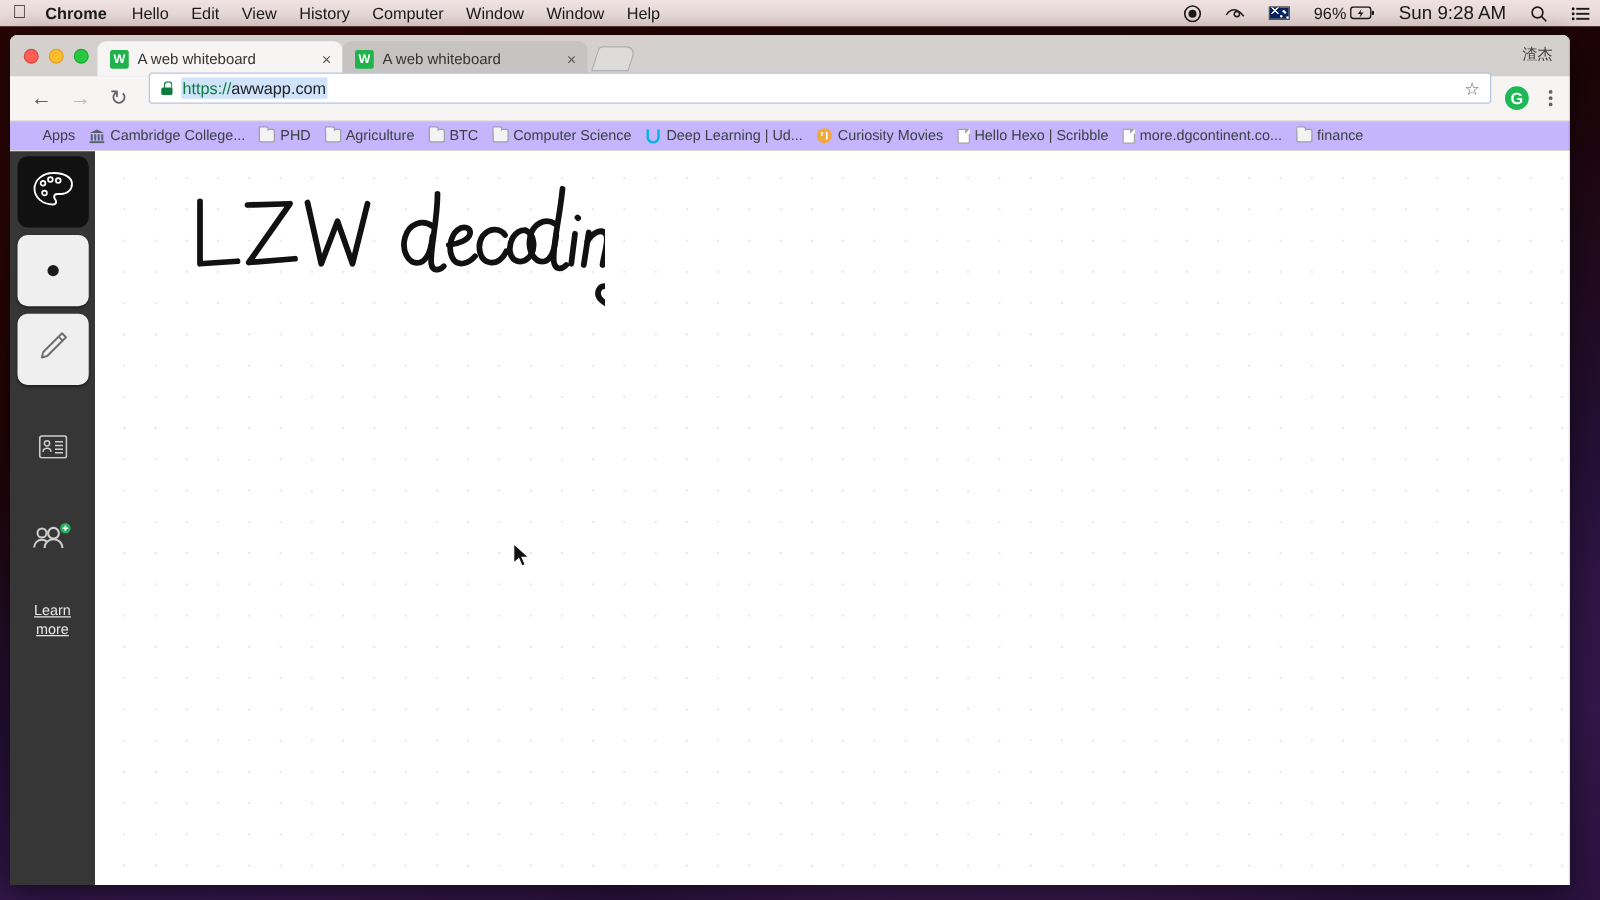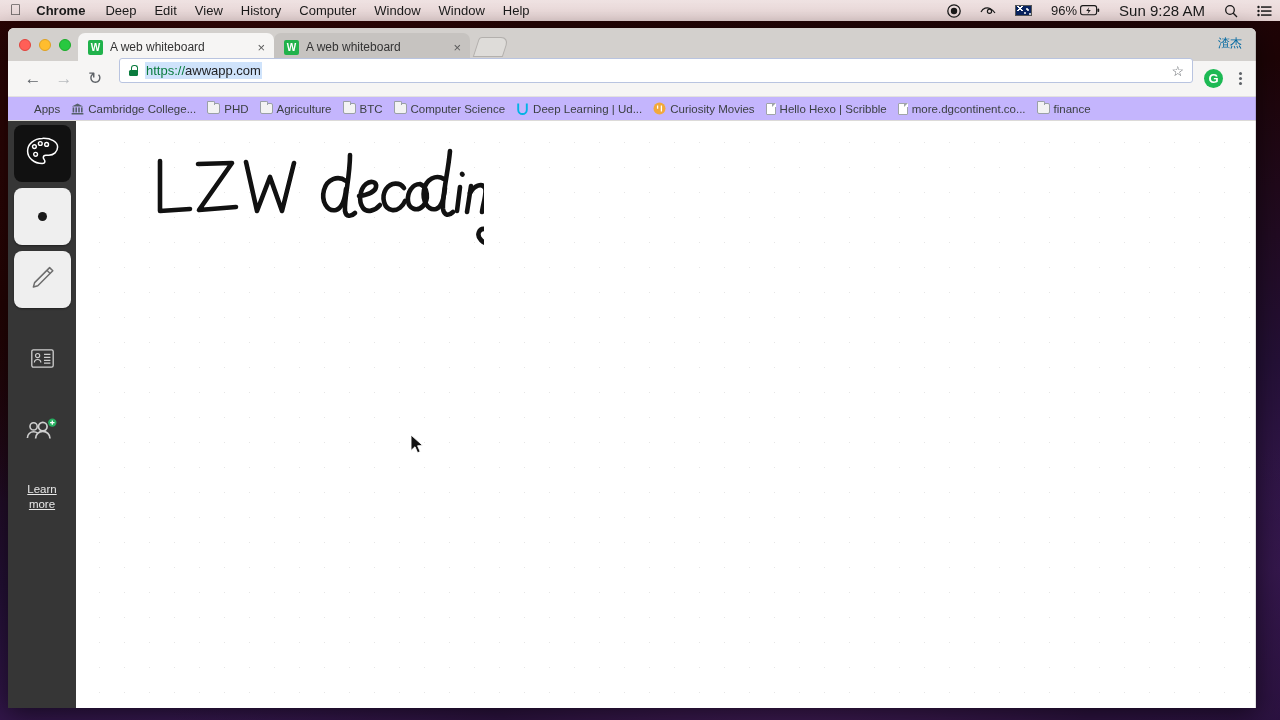--- a/index.html
+++ b/index.html
@@ -99,21 +99,21 @@
     flex: 1; overflow: hidden; text-overflow: ellipsis; white-space: nowrap;
   }
   .tab .tclose { font-size: 13px; color: #5a5a5a; padding: 0 3px; line-height: 1; }
   #newtab {
     width: 30px; height: 20px; margin-left: 6px; margin-bottom: 4px;
     border: 1px solid #b3b0ad; border-radius: 3px 8px 0 0;
     transform: skewX(-18deg); background: rgba(255,255,255,0.25);
   }
   #profile-name {
     position: absolute; right: 14px; top: 7px;
-    font-size: 12px; color: #0369a1;
+    font-size: 12px; color: #404040;
   }
 
   
   #toolbar {
     height: 36px; background: #f6f5f4;
     display: flex; align-items: center; padding: 0 8px 0 12px;
     border-bottom: 1px solid #e3e1df;
   }
   .navbtn {
     width: 26px; height: 26px; display: flex; align-items: center; justify-content: center;
@@ -238,21 +238,21 @@
   }
 </style>
 </head>
 <body>
 
 <div id="desktop">
 
   <div id="menubar">
     <span class="apple"></span>
     <span class="mb-item bold">Chrome</span>
-    <span class="mb-item">Deep</span>
+    <span class="mb-item">Hello</span>
     <span class="mb-item">Edit</span>
     <span class="mb-item">View</span>
     <span class="mb-item">History</span>
     <span class="mb-item">Computer</span>
     <span class="mb-item">Window</span>
     <span class="mb-item">Window</span>
     <span class="mb-item">Help</span>
     <span class="spacer"></span>
     <span class="mb-right">
       <span class="mi">

